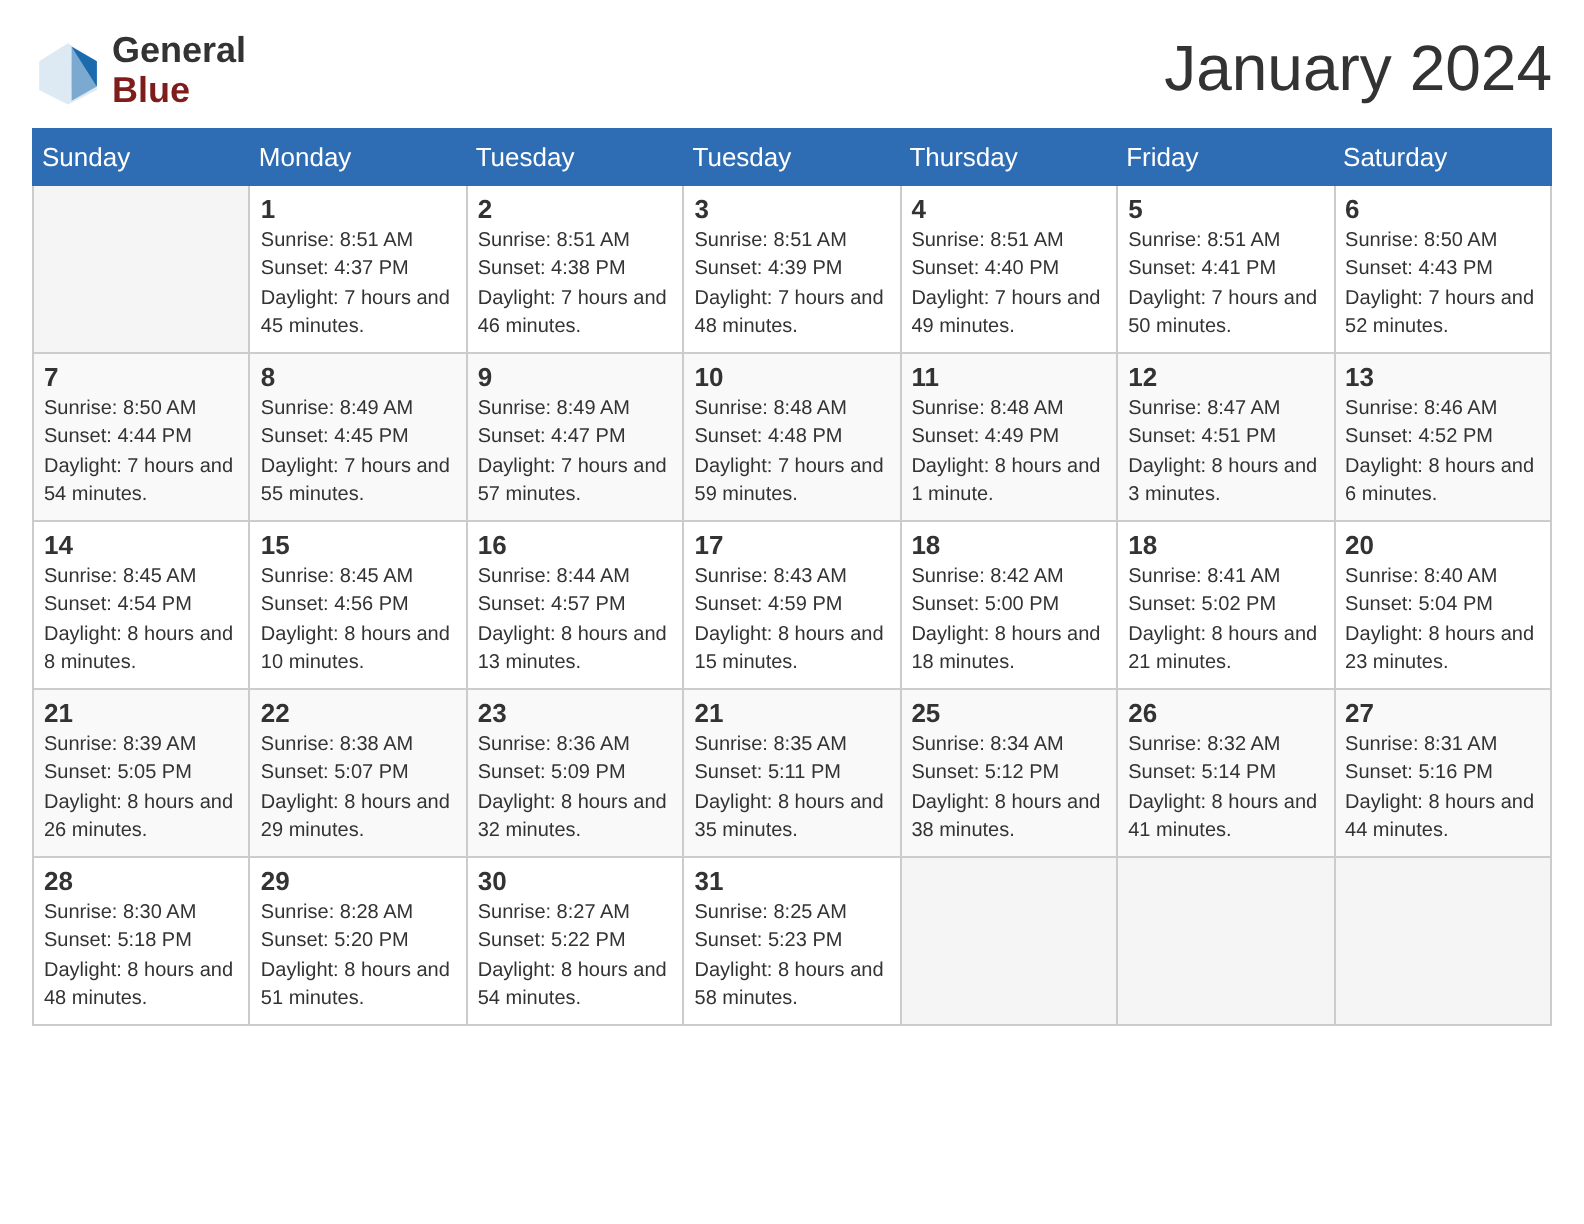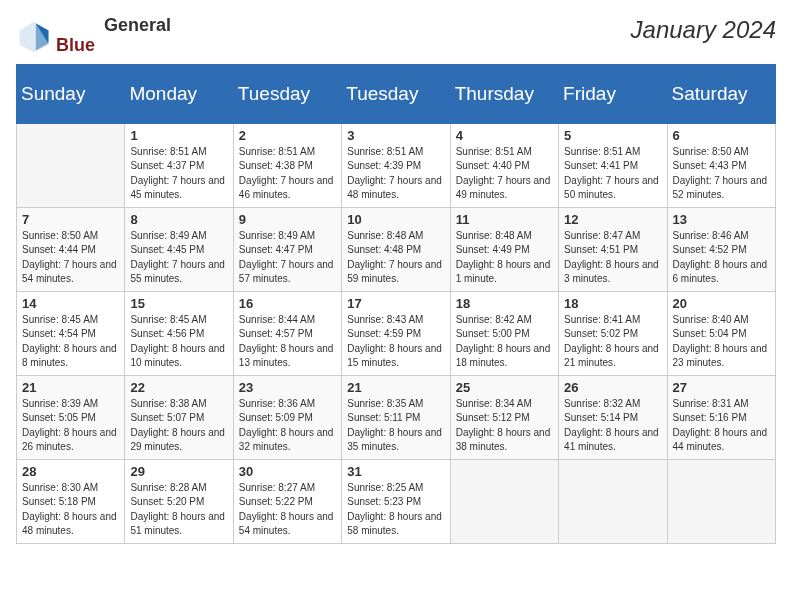--- a/index.html
+++ b/index.html
@@ -19,50 +19,49 @@
     .logo {
       display: flex;
       align-items: center;
       gap: 4px;
     }
     .logo-text {
       font-size: 18px;
       font-weight: bold;
       line-height: 1.1;
     }
-    .logo-general { color: #333; margin-left: 48px; }
+    .logo-general { color: #333; }
     .logo-blue { color: #7f1d1d; }
     .logo-icon {
       width: 36px;
       height: 36px;
     }
     .title-area {
       text-align: right;
     }
     .month-title {
-      font-size: 24px;
+      font-size: 32px;
       font-weight: normal;
       color: #333;
-      font-style: italic;
     }
     .location-title {
       font-size: 15px;
       color: #555;
     }
     .calendar-table {
       width: 100%;
       border-collapse: collapse;
       font-size: 11px;
     }
     .calendar-table th {
       background-color: #2e6db4;
       color: #fff;
-      padding: 18px 4px;
+      padding: 6px 4px;
       text-align: left;
-      font-size: 19px;
+      font-size: 13px;
       font-weight: normal;
       border: 1px solid #2e6db4;
     }
     .calendar-table td {
       border: 1px solid #ccc;
       vertical-align: top;
       padding: 4px 5px;
       width: calc(100% / 7);
       min-height: 80px;
       background: #fff;

